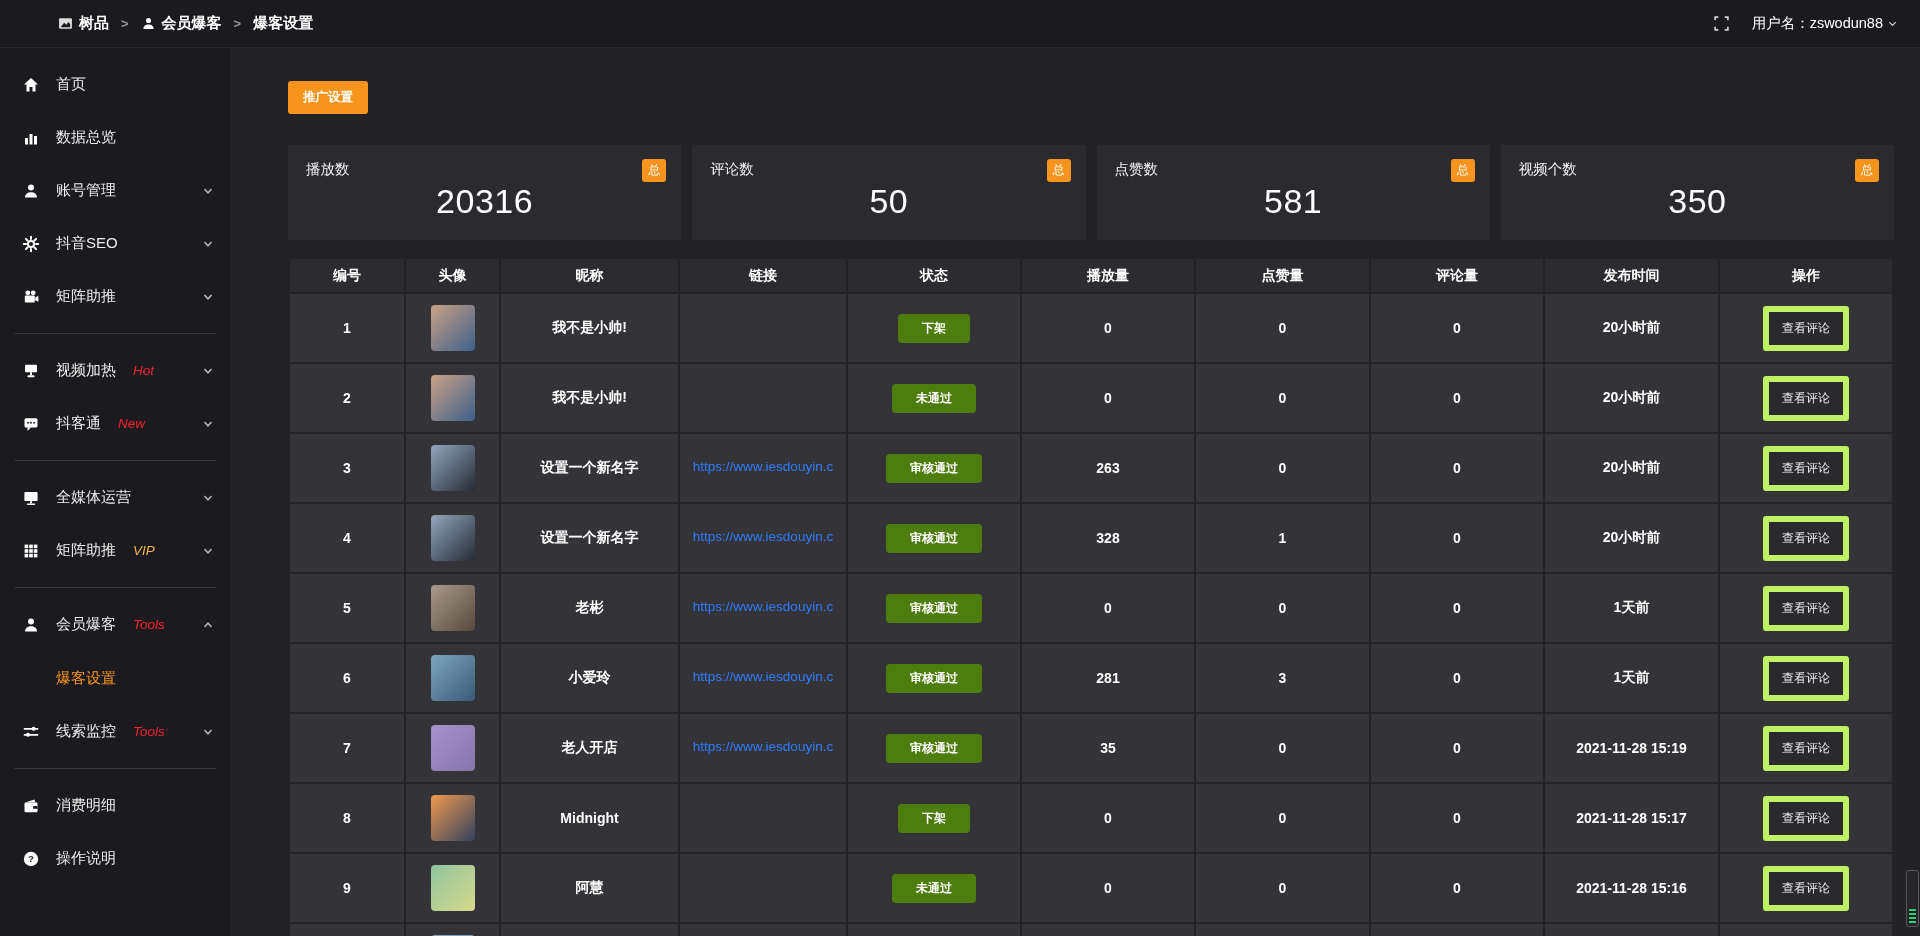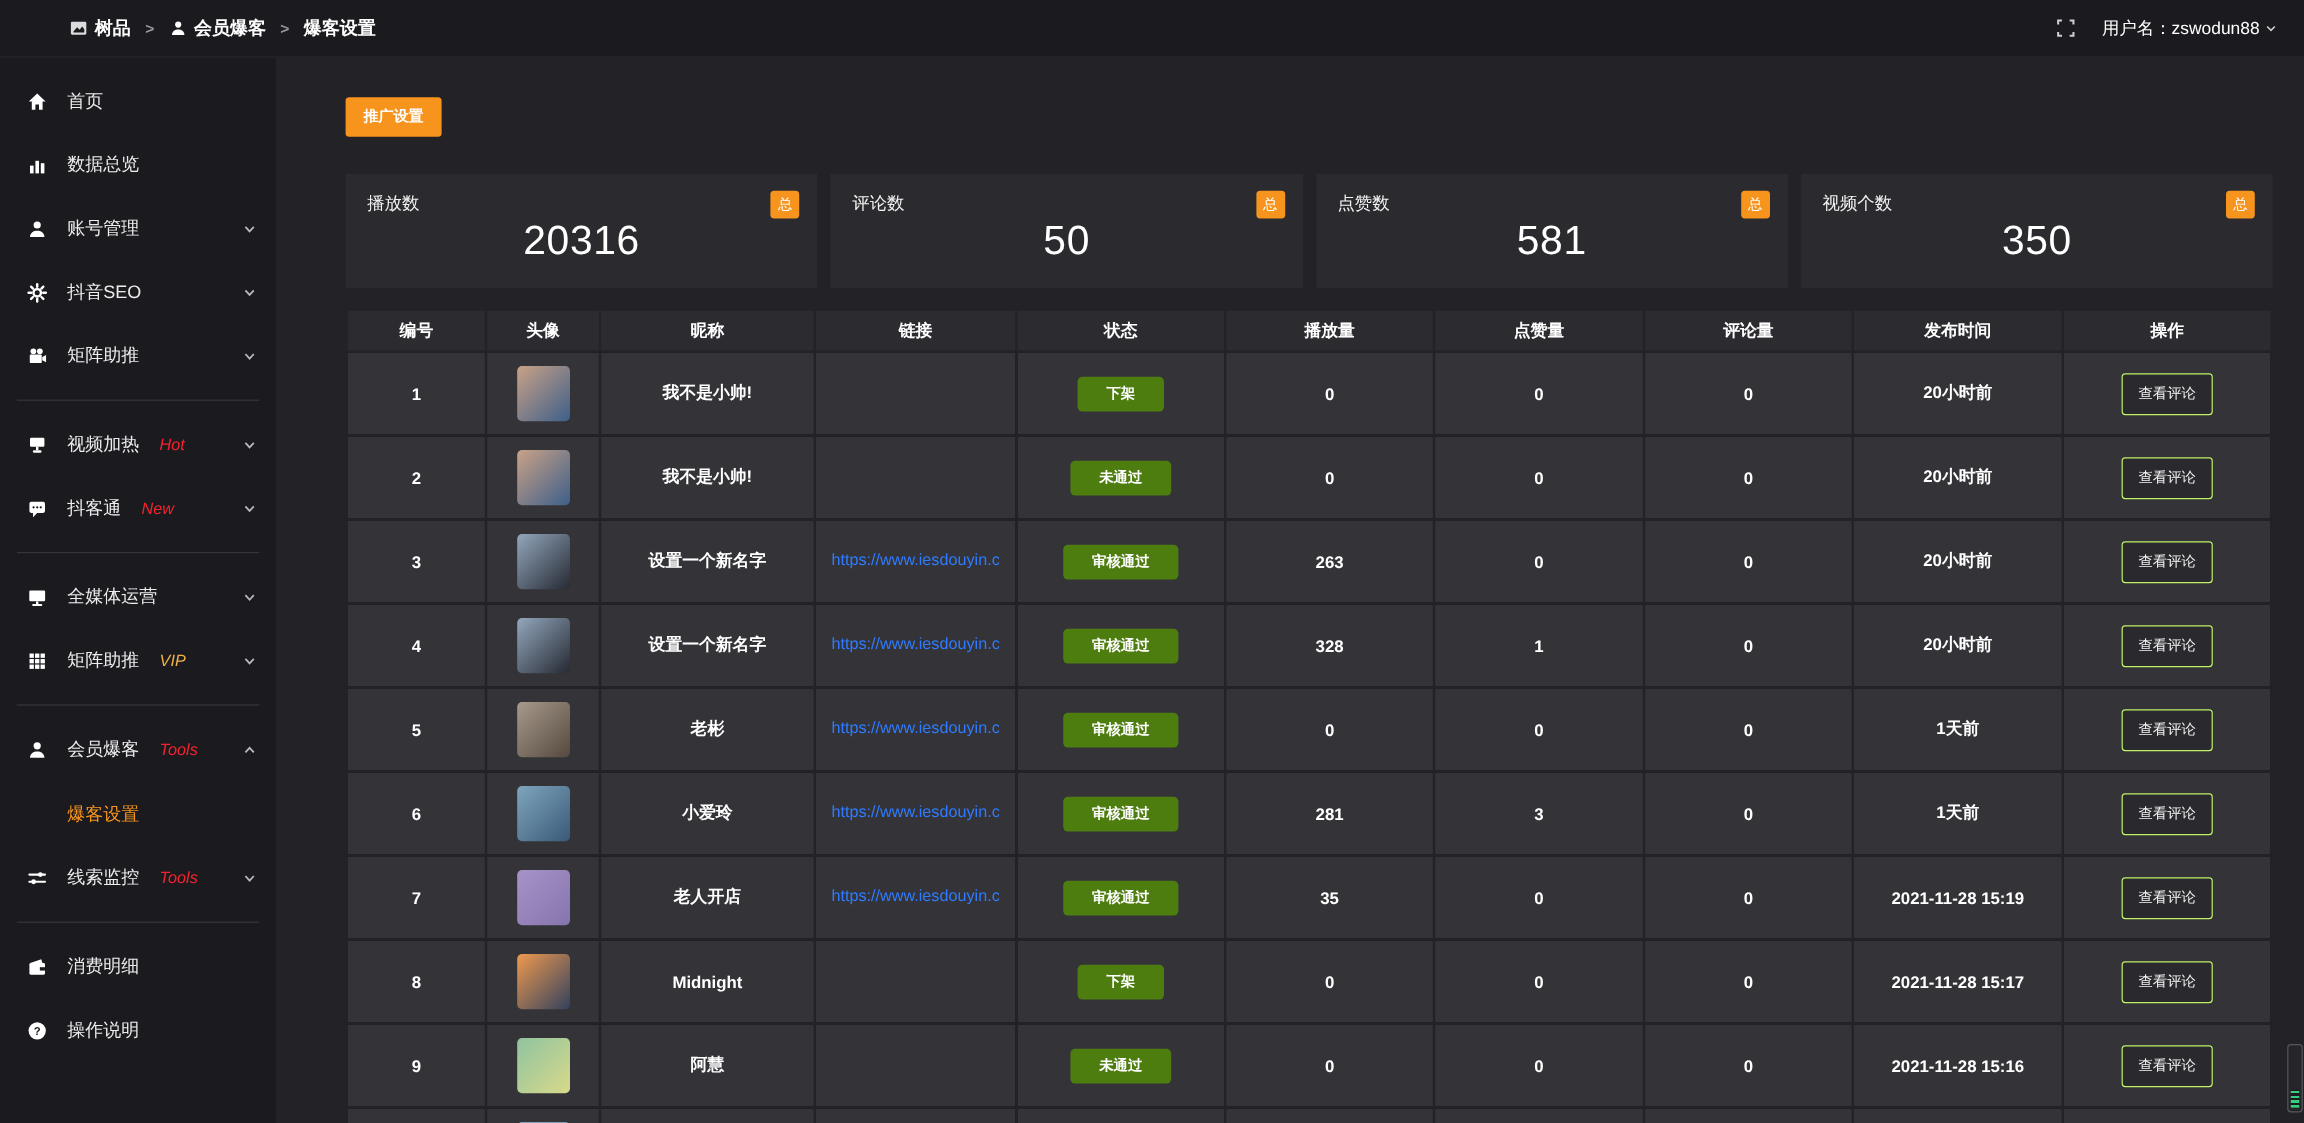--- a/index.html
+++ b/index.html
@@ -81,21 +81,21 @@
   .avatar { width:44px; height:46px; border-radius:4px; margin:0 auto; }
   .badge-status {
     display:inline-block; background:#4d7c0f; color:#fff; font-size:12px;
     font-weight:700; padding:6px 24px; border-radius:4px; cursor:pointer;
   }
   .link {
     color:#2e7bff; font-weight:400; font-size:13.5px; text-decoration:none;
     display:inline-block; max-width:96%; overflow:hidden; white-space:nowrap; cursor:pointer;
   }
   .action-btn {
-    background:#2a2a2e; border:1px solid #bef264; color:#f0f0f0; font-size:12px;
+    background:#2a2a2e; border:6px solid #bef264; color:#f0f0f0; font-size:12px;
     padding:8px 13px; border-radius:3px; cursor:pointer; font-family:inherit;
   }
   
   .floating-widget {
     position:absolute; right:1px; bottom:9px; width:13px; height:57px;
     background:#26262a; border:1px solid #56565c; border-radius:3px; cursor:pointer;
   }
   .floating-widget .bars {
     position:absolute; bottom:3px; left:2px; right:2px; height:15px;
     background:repeating-linear-gradient(to top,#35d07f 0 2px,#1d1d21 2px 4px);

